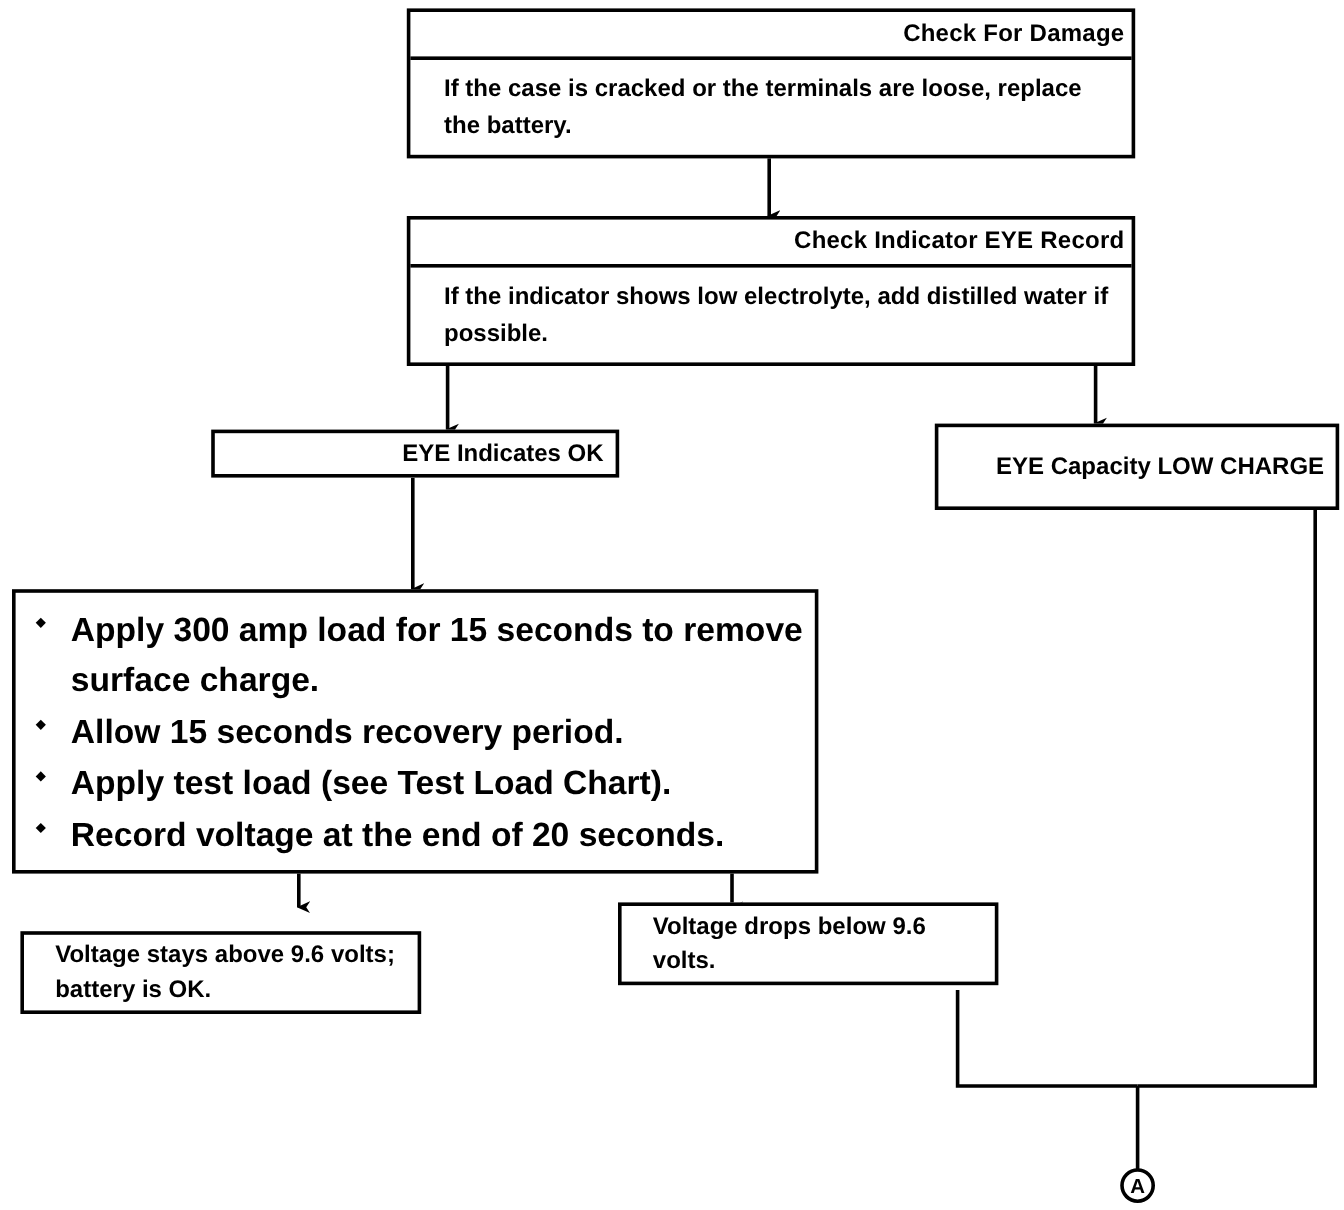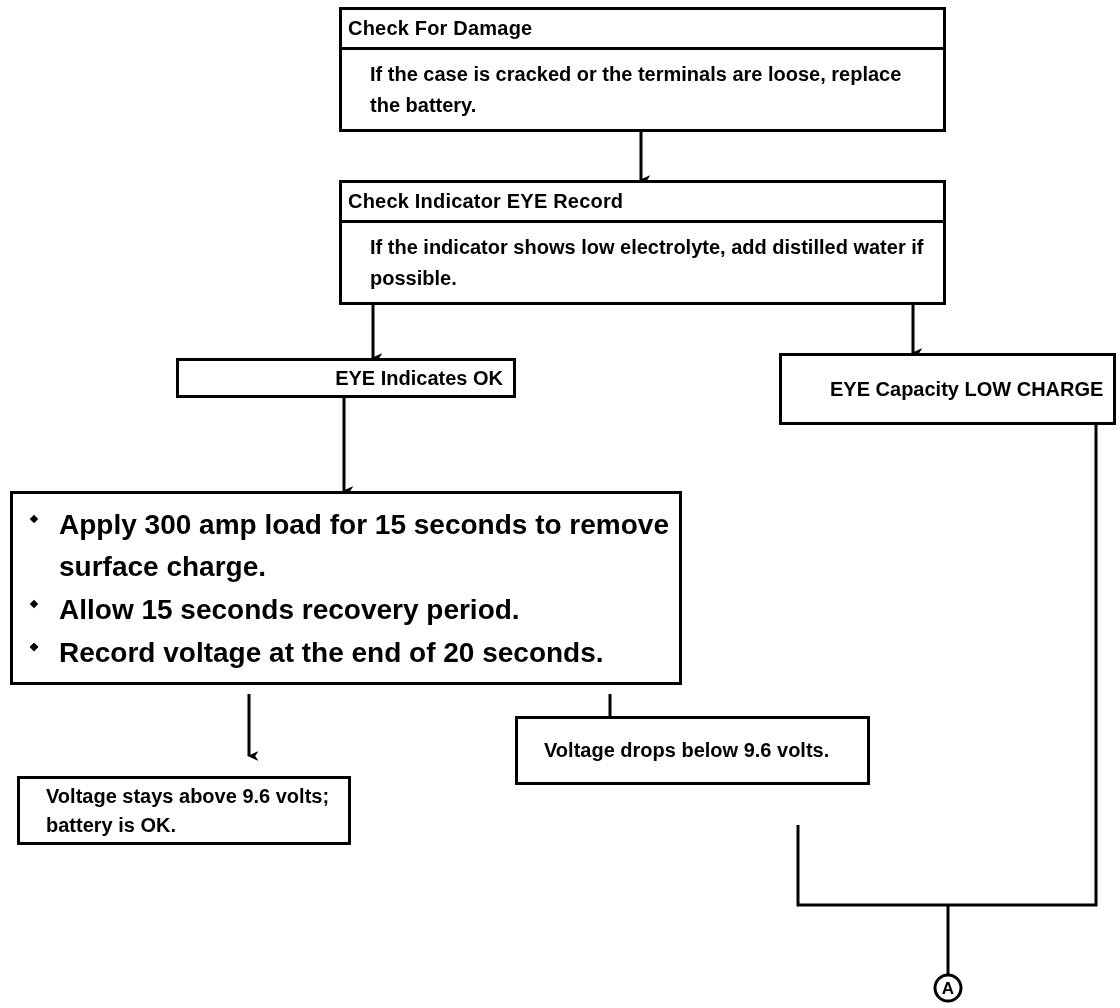--- a/index.html
+++ b/index.html
@@ -29,21 +29,21 @@
     pointer-events: none;
   }
   .node {
     position: absolute;
     box-sizing: border-box;
     border: 3px solid #000;
     background: #fff;
   }
   .node-title {
     box-sizing: border-box;
-    text-align: left;
+    text-align: right;
     font-size: 20px;
     font-weight: bold;
     letter-spacing: 0.2px;
     padding: 7px 6px 8px 6px;
     border-bottom: 3px solid #000;
     line-height: 1.1;
   }
   .node-body {
     box-sizing: border-box;
     font-size: 20px;
@@ -85,21 +85,21 @@
     transform: rotate(45deg);
   }
 
   
   #node-check-damage   { left: 339px; top: 7px;   width: 607px; }
   #node-check-eye      { left: 339px; top: 180px; width: 607px; }
   #node-eye-ok         { left: 176px; top: 358px; width: 340px; height: 40px; }
   #node-eye-low        { left: 779px; top: 353px; width: 337px; height: 72px; }
   #node-test-load      { left: 10px;  top: 491px; width: 672px; }
   #node-voltage-ok     { left: 17px;  top: 776px; width: 334px; height: 69px; }
-  #node-voltage-low    { left: 515px; top: 716px; width: 355px; height: 69px; }
+  #node-voltage-low    { left: 515px; top: 752px; width: 317px; height: 69px; }
 
   #node-eye-ok .plain-text   { padding: 0 10px; }
   #node-eye-low .plain-text  { padding: 0 0 0 48px; }
   #node-voltage-ok .plain-text  { padding: 0 10px 0 26px; }
   #node-voltage-low .plain-text { padding: 0 10px 0 26px; }
   #node-test-load .node-body { padding: 10px 10px 7px 10px; }
   .connector-symbol-text {
     font-size: 17px;
     font-weight: bold;
     font-family: "Liberation Sans", sans-serif;
@@ -165,20 +165,21 @@
         <li>
           <span class="bullet-mark"></span>
           <span>Apply 300 amp load for 15 seconds to remove surface charge.</span>
         </li>
         <li>
           <span class="bullet-mark"></span>
           <span>Allow 15 seconds recovery period.</span>
         </li>
         <li>
           <span class="bullet-mark"></span>
+          <span>Apply test load (see Test Load Chart).</span>
         </li>
         <li>
           <span class="bullet-mark"></span>
           <span>Record voltage at the end of 20 seconds.</span>
         </li>
       </ul>
     </div>
   </div>
 
   <div class="node plain-node" id="node-voltage-ok">

